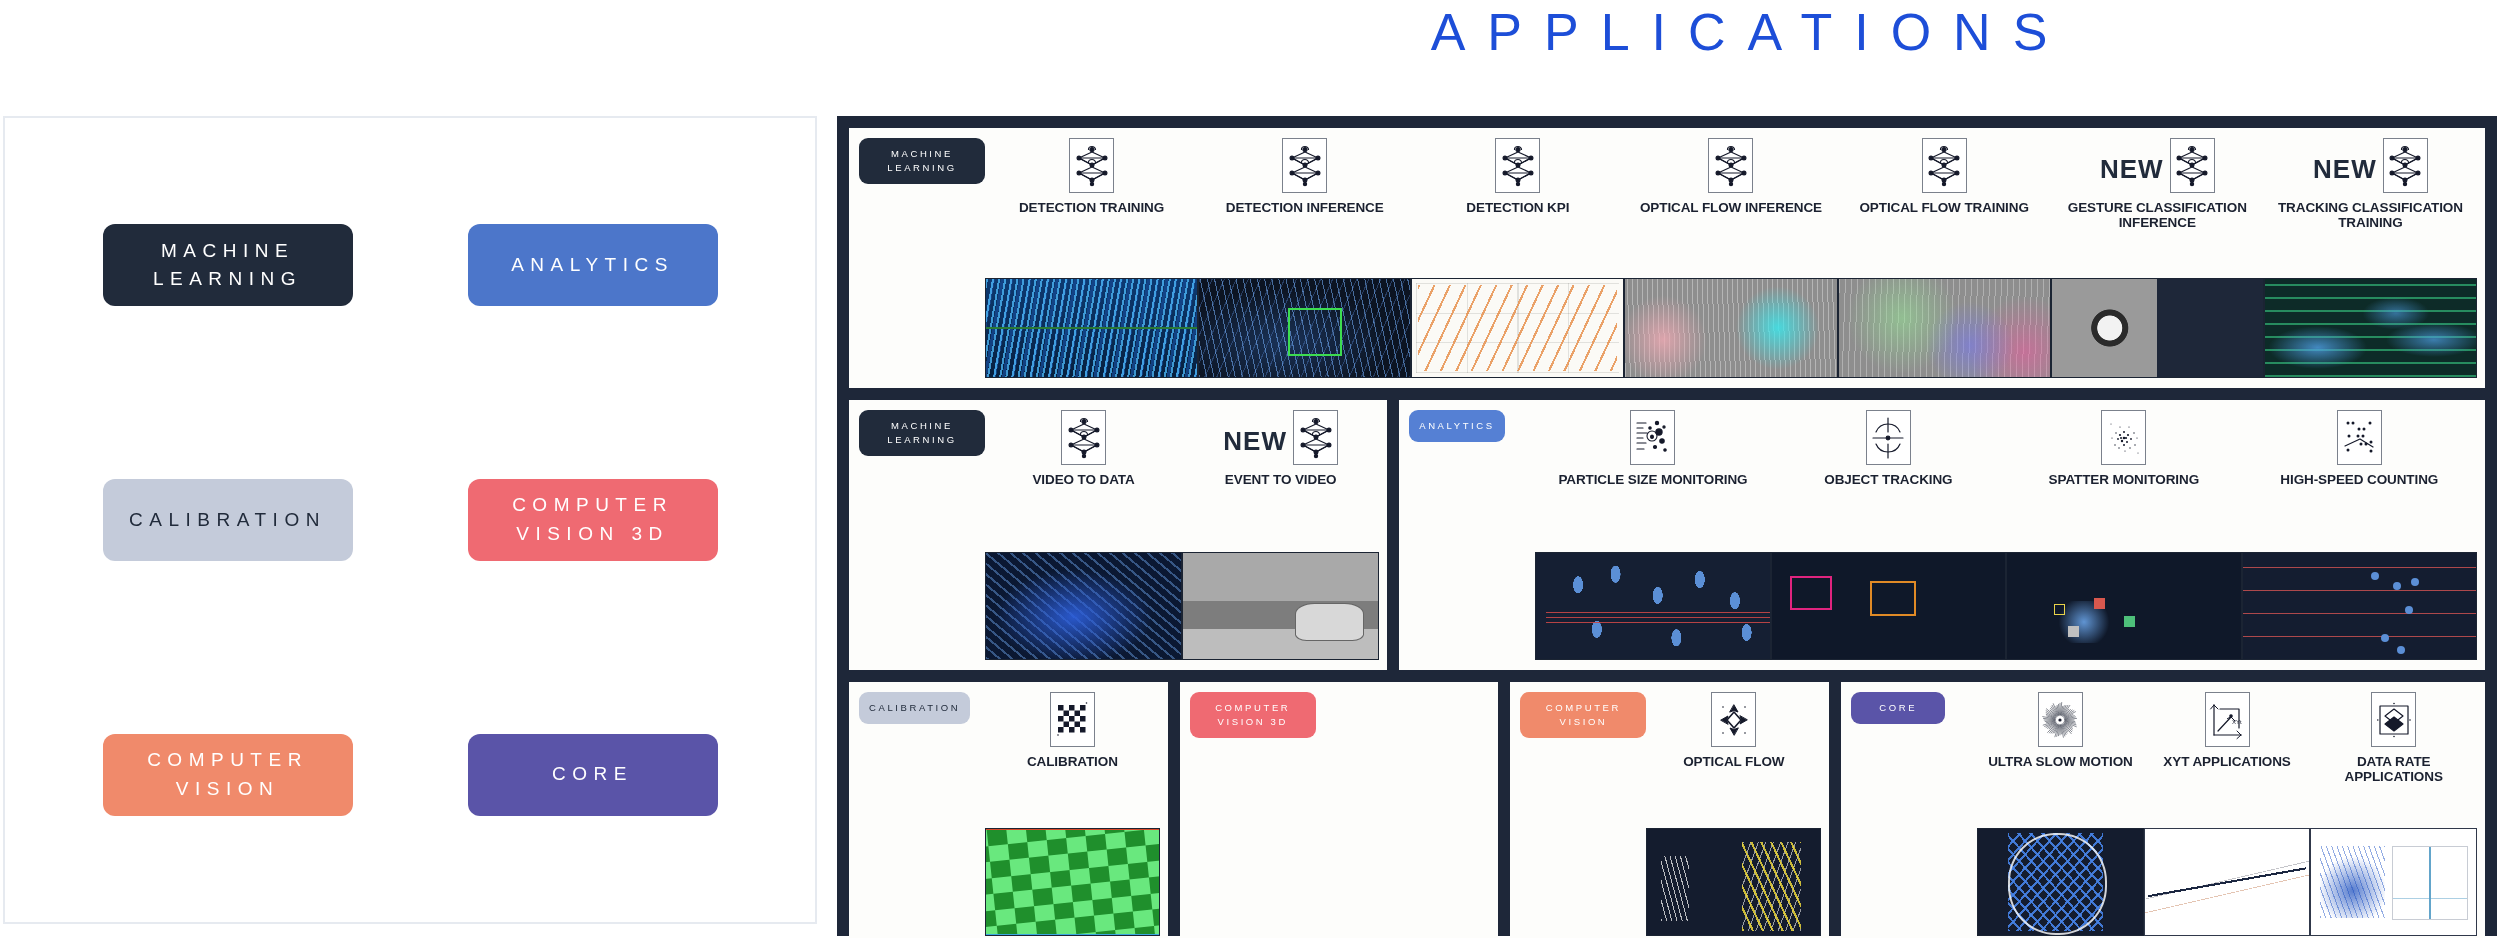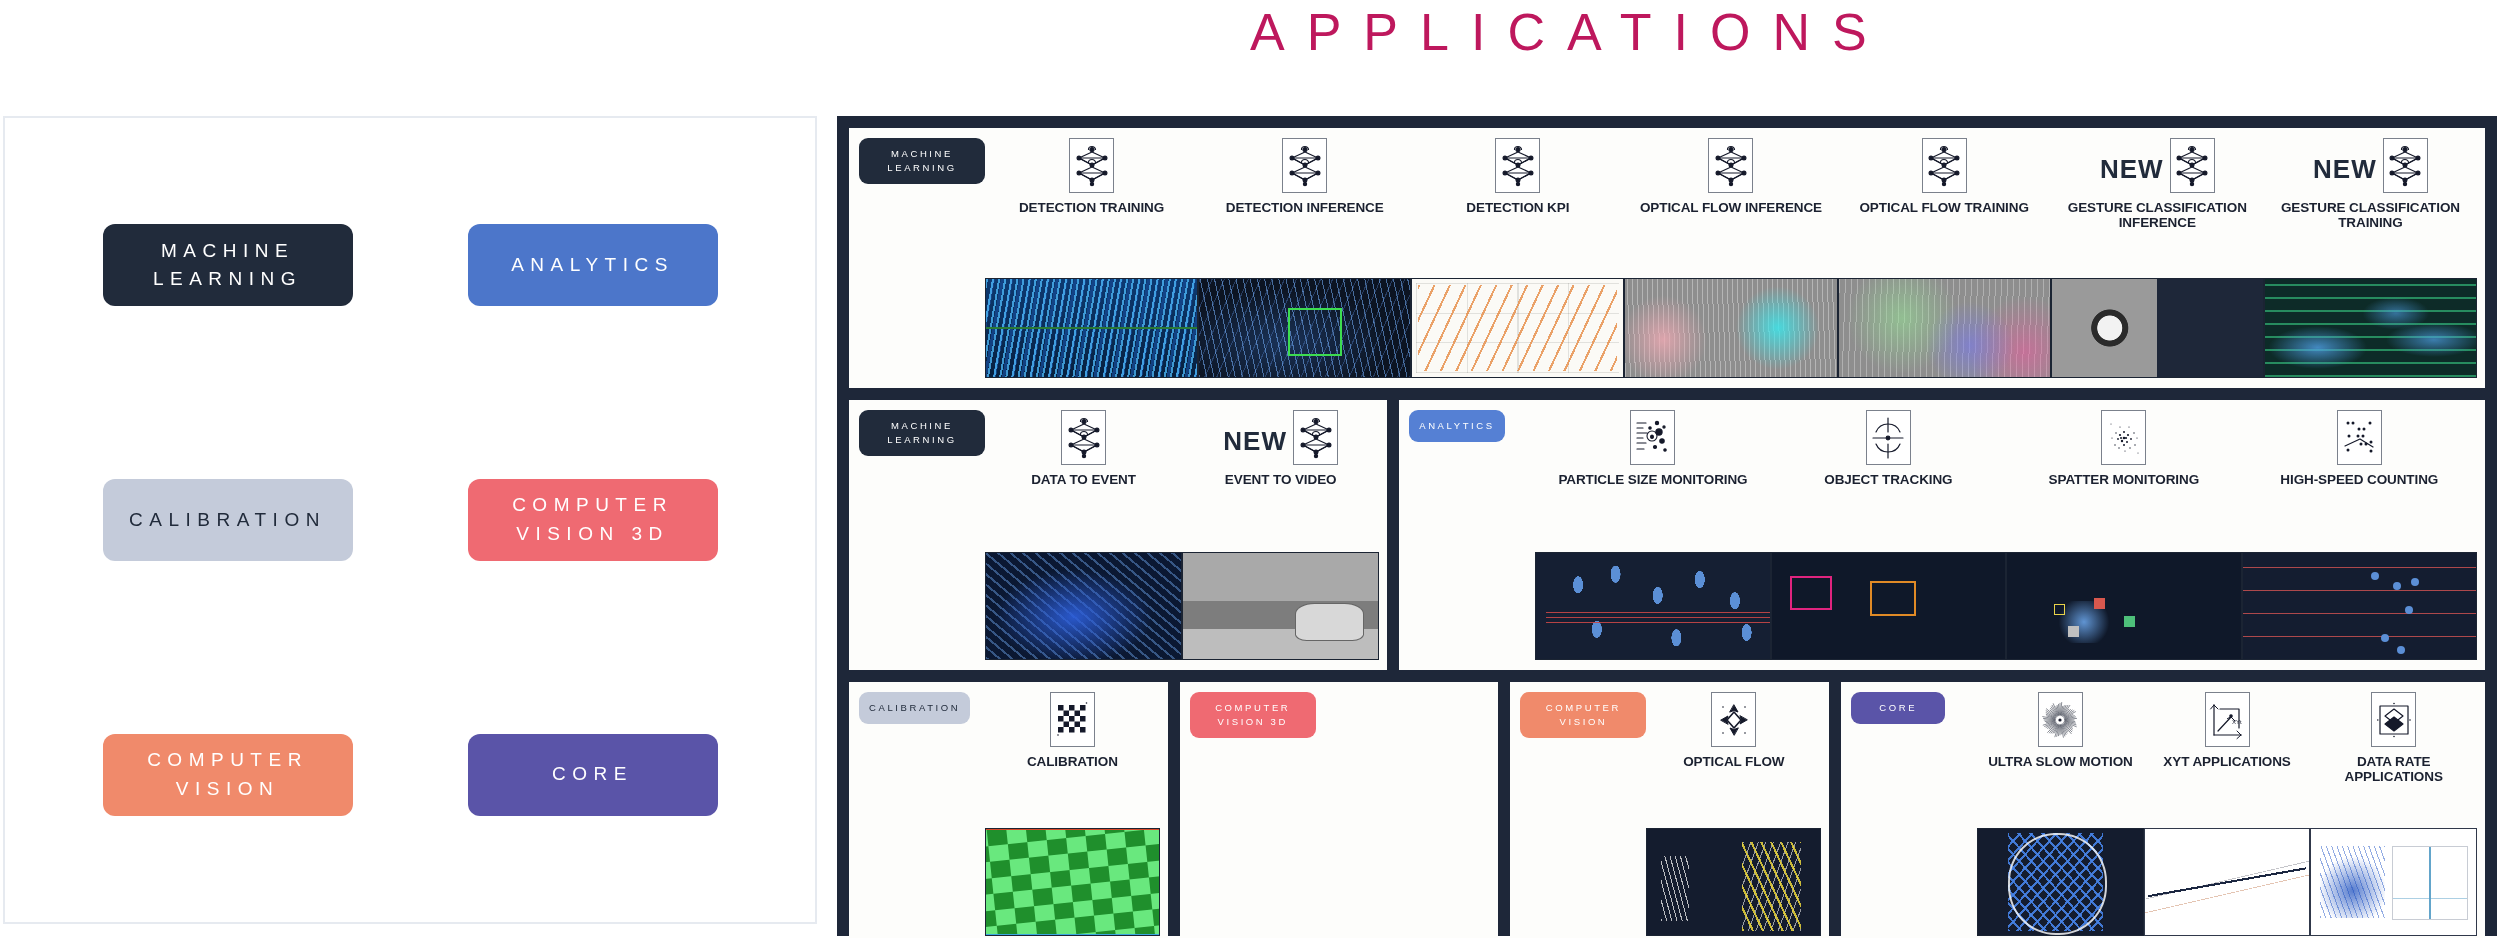--- a/index.html
+++ b/index.html
@@ -4,23 +4,23 @@
 <style>
   html,body{margin:0;padding:0;}
   body{
     width:2500px;height:938px;background:#ffffff;
     font-family:"Liberation Sans", sans-serif;
     overflow:hidden;position:relative;
   }
   
   .page-title{
     position:absolute;left:1250px;top:6px;width:1000px;
-    text-align:left;
+    text-align:center;
     font-size:52px;letter-spacing:22px;font-weight:400;
-    color:#be185d;line-height:1;
+    color:#1d4ed8;line-height:1;
   }
   
   .legend-card{
     position:absolute;left:3px;top:116px;width:814px;height:808px;
     background:#fff;border:2px solid #e6eaf0;box-sizing:border-box;
   }
   .legend-grid{
     position:absolute;left:0;top:0;width:100%;height:100%;
     display:grid;grid-template-columns:1fr 1fr;grid-template-rows:1fr 1fr 1fr;
     align-items:center;justify-items:center;
@@ -445,21 +445,21 @@
         <path d="M5 30 L31 30"></path>
                 <path d="M5 30 L18 37"></path>
                 <path d="M31 30 L18 37"></path>
         <circle cx="5" cy="30" r="1.9" fill="#15192a"></circle>
                 <circle cx="31" cy="30" r="1.9" fill="#15192a"></circle>
         <circle cx="18" cy="37" r="1.9" fill="#15192a"></circle>
         <circle cx="18" cy="41" r="1.6" fill="#15192a"></circle>
               </svg>
             </div>
           </div>
-          <div class="caption">GESTURE CLASSIFICATION TRAINING</div>
+          <div class="caption">TRACKING CLASSIFICATION TRAINING</div>
           <div class="thumb tn-gest"></div>
         </div>
       </div>
     </div>
     <div class="board-row">
       <div class="panel r2" style="flex: 2.85 1 0px;">
         <div class="badge-cell">
           <div class="mini-chip dark">MACHINE LEARNING</div>
         </div>
         <div class="item">
@@ -480,21 +480,21 @@
         <path d="M5 30 L31 30"></path>
                 <path d="M5 30 L18 37"></path>
                 <path d="M31 30 L18 37"></path>
         <circle cx="5" cy="30" r="1.9" fill="#15192a"></circle>
                 <circle cx="31" cy="30" r="1.9" fill="#15192a"></circle>
         <circle cx="18" cy="37" r="1.9" fill="#15192a"></circle>
         <circle cx="18" cy="41" r="1.6" fill="#15192a"></circle>
               </svg>
             </div>
           </div>
-          <div class="caption">DATA TO EVENT</div>
+          <div class="caption">VIDEO TO DATA</div>
           <div class="thumb tn-v2e"></div>
         </div>
         <div class="item">
           <div class="item-top">
             <div class="new-tag">NEW</div>
             <div class="icon-box">
               <svg width="36" height="46" viewBox="0 0 36 46" fill="none" stroke="#15192a" stroke-width="1.2" stroke-linecap="round" stroke-linejoin="round">
                 <circle cx="18" cy="6.5" r="2" fill="#15192a"></circle>
         <path d="M14.5 6.5a3.5 3 0 0 1 7 0"></path>
         <path d="M5 15 L18 9 L31 15 L18 22 Z"></path>

